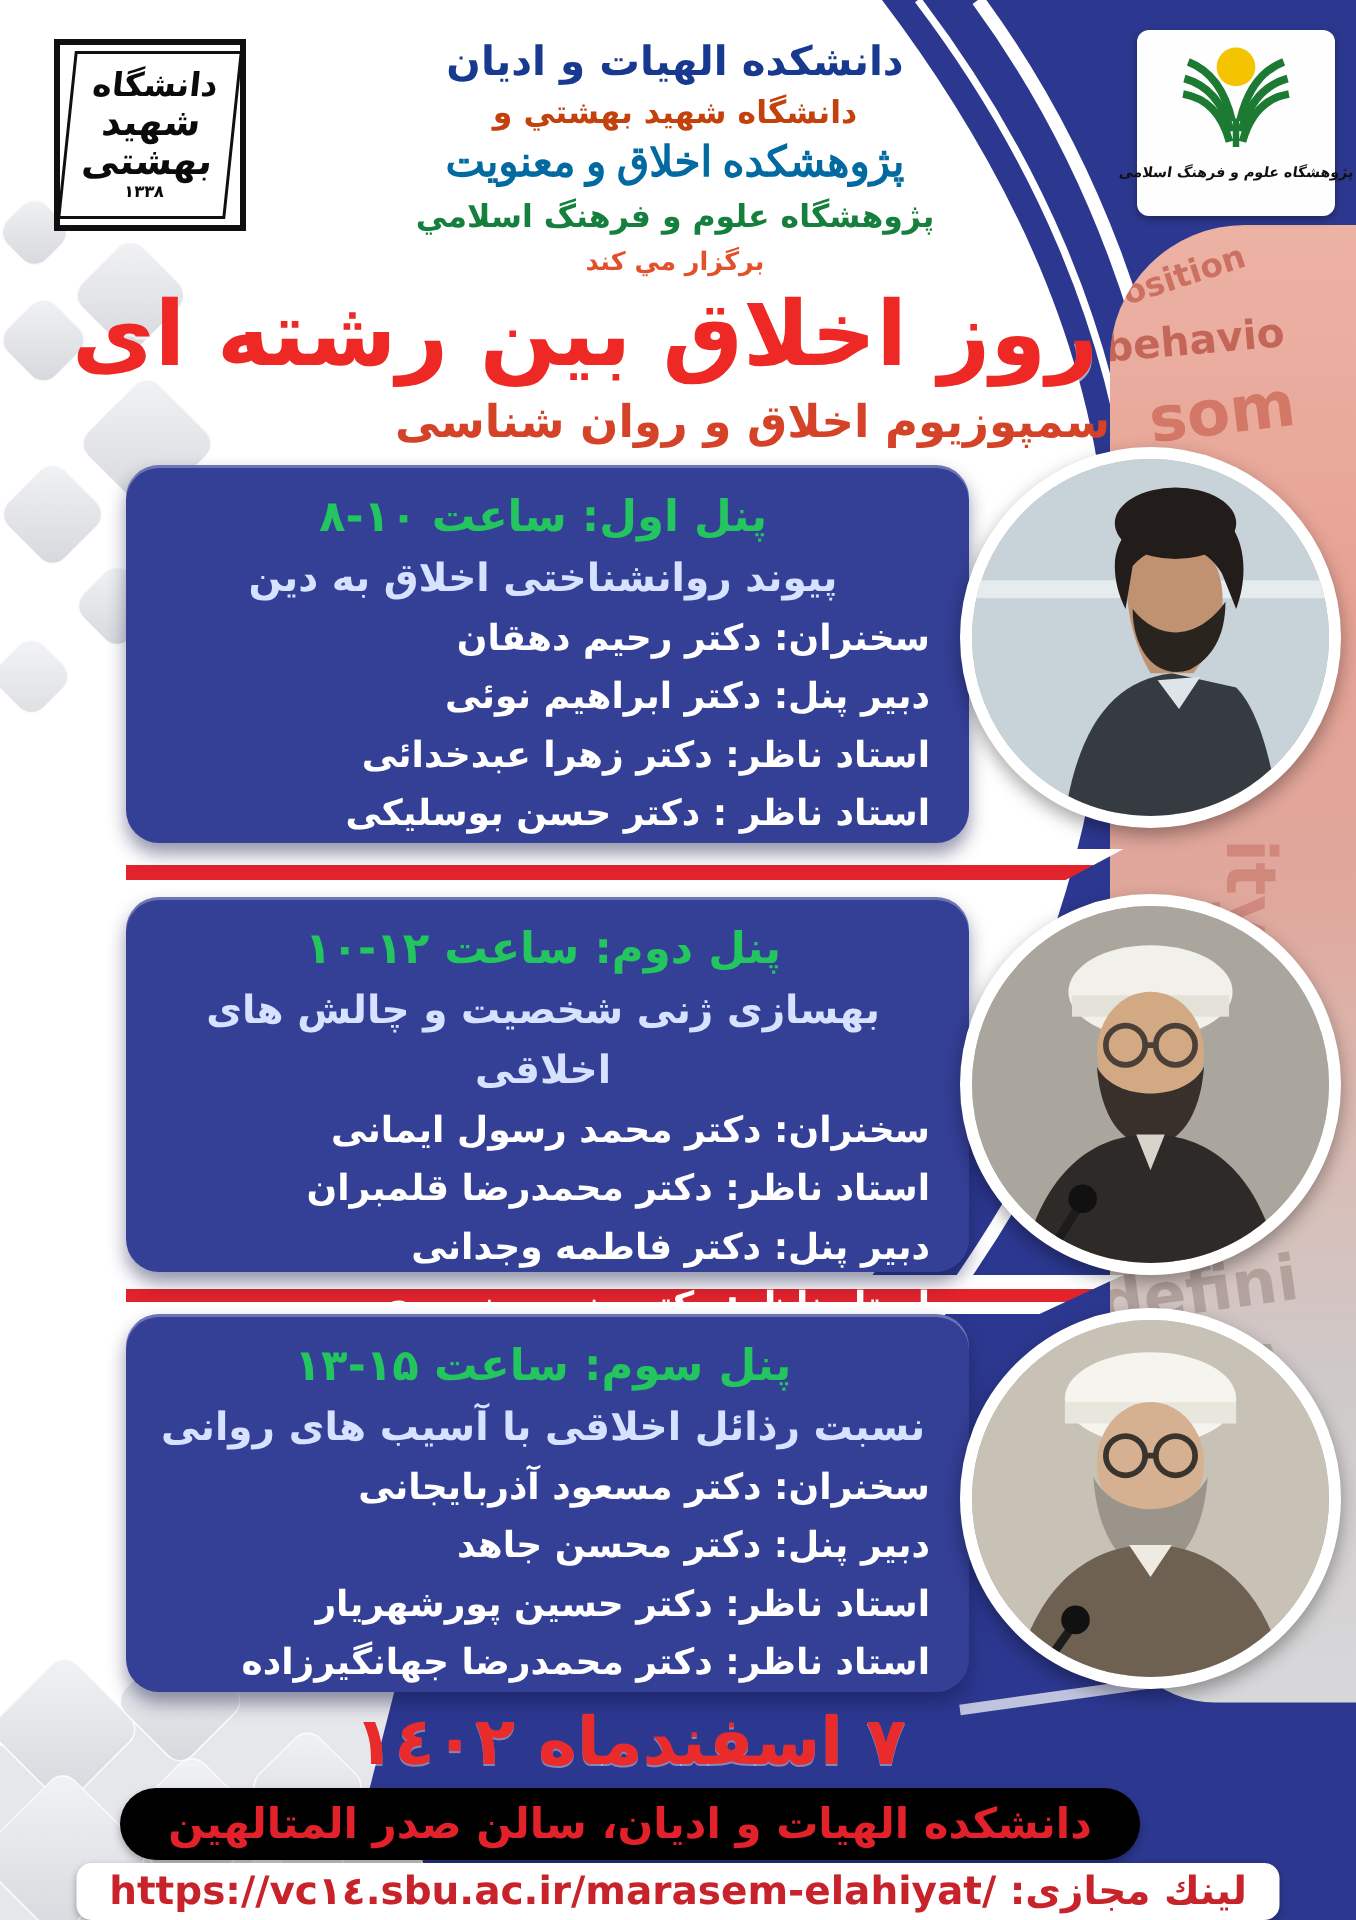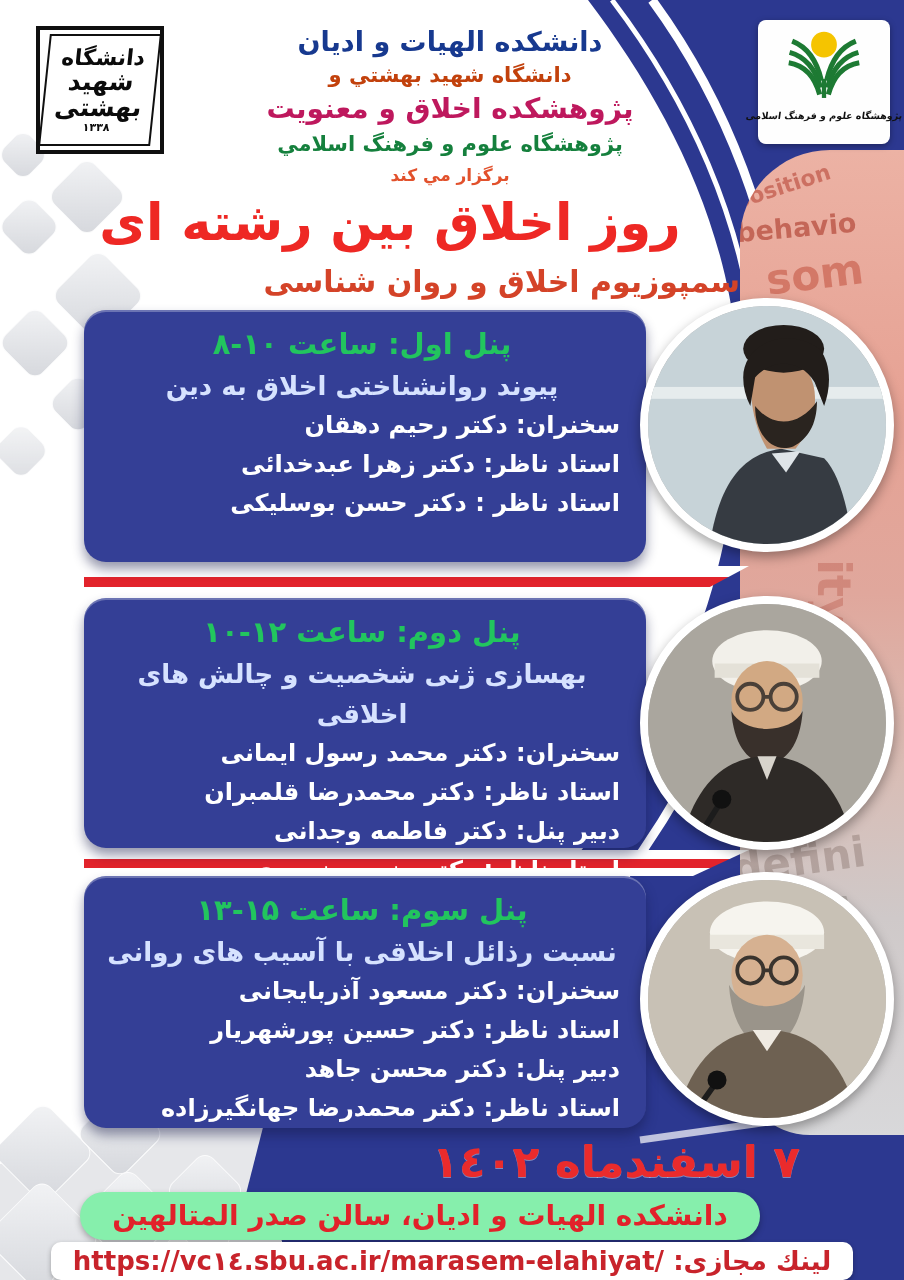--- a/index.html
+++ b/index.html
@@ -41,26 +41,26 @@
     display:flex;flex-direction:column;align-items:center;justify-content:flex-start;
   }
   .logo-isca svg{width:110px;height:86px;margin-top:4px;}
   .logo-isca .cap{font-size:9.5px;color:#101010;font-weight:bold;transform:skewX(-8deg);white-space:nowrap;}
   .hdr{
     position:absolute;left:150px;top:24px;width:600px;z-index:5;
     text-align:center;font-weight:bold;
   }
   .hdr .h1{font-size:27px;line-height:36px;color:#17398f;}
   .hdr .h2{font-size:21px;line-height:30px;color:#c2410c;}
-  .hdr .h3{font-size:28px;line-height:38px;color:#be185d;}
+  .hdr .h3{font-size:28px;line-height:38px;color:#0369a1;font-family:Liberation Serif, serif;}
   .hdr .h4{font-size:21px;line-height:32px;color:#15803d;}
   .hdr .h5{font-size:17px;line-height:30px;color:#e2512c;}
   .title{
     position:absolute;left:40px;top:190px;width:700px;z-index:5;text-align:center;
-    font-size:51px;font-weight:bold;color:#ee2824;line-height:66px;
+    font-size:60px;font-weight:bold;color:#ee2824;line-height:66px;
     text-shadow:0 2px 0 rgba(255,255,255,.6);
   }
   .subtitle{
     position:absolute;left:40px;top:262px;width:700px;z-index:5;text-align:right;
     font-size:30px;font-weight:bold;color:#d44328;line-height:40px;
   }
   
   .panel{
     position:absolute;left:84px;width:562px;height:252px;z-index:3;
     background:#343f96;border-radius:22px;box-sizing:border-box;
@@ -77,27 +77,27 @@
     box-shadow:0 3px 6px rgba(0,0,0,.25);
   }
   .photo{
     position:absolute;left:640px;width:238px;height:238px;z-index:4;
     border:8px solid #ffffff;border-radius:50%;overflow:hidden;
     box-shadow:0 5px 12px rgba(0,0,0,.35);background:#b5b5b5;
   }
   .photo svg{width:100%;height:100%;display:block;}
   
   .f-date{
-    position:absolute;left:40px;top:1136px;width:760px;z-index:5;text-align:right;
+    position:absolute;left:40px;top:1136px;width:760px;z-index:5;text-align:center;
     font-size:44px;font-weight:bold;color:#ea2b2c;line-height:52px;
     text-shadow:0 1px 0 rgba(255,255,255,.4);
   }
   .f-venue-wrap{position:absolute;left:0;top:1192px;width:840px;z-index:5;text-align:center;}
   .f-venue{
-    display:inline-block;background:#86efac;border-radius:24px;padding:4px 32px;
+    display:inline-block;background:#000000;border-radius:24px;padding:4px 32px;
     font-size:28px;font-weight:bold;color:#e2212a;line-height:40px;
     box-shadow:0 3px 6px rgba(0,0,0,.3);
   }
   .f-link-wrap{position:absolute;left:0;top:1242px;width:904px;z-index:5;text-align:center;}
   .f-link{
     display:inline-block;background:#ffffff;border-radius:10px;padding:2px 22px;
     font-size:26px;font-weight:bold;color:#c8232b;line-height:34px;
     box-shadow:0 2px 5px rgba(0,0,0,.3);direction:rtl;
   }
   .f-link .url{direction:ltr;unicode-bidi:isolate;}
@@ -178,39 +178,40 @@
   <div class="title rtl">روز اخلاق بین رشته ای</div>
   <div class="subtitle rtl">سمپوزیوم اخلاق و روان شناسی</div>
 
   <div class="divider" style="top:566px;height:30px;"></div>
   <div class="divider" style="top:850px;height:26px;"></div>
 
   <div class="panel rtl" style="top:310px;">
     <div class="head">پنل اول: ساعت ۱۰-۸</div>
     <div class="topic">پیوند روانشناختی اخلاق به دین</div>
     <div class="row">سخنران: دکتر رحیم دهقان</div>
+    <div class="row">دبیر پنل: دکتر ابراهیم نوئی</div>
     <div class="row">استاد ناظر: دکتر زهرا عبدخدائی</div>
     <div class="row">استاد ناظر : دکتر حسن بوسلیکی</div>
   </div>
 
   <div class="panel rtl" style="top:598px;height:250px;">
     <div class="head">پنل دوم: ساعت ۱۲-۱۰</div>
     <div class="topic">بهسازی ژنی شخصیت و چالش های اخلاقی</div>
     <div class="row">سخنران: دکتر محمد رسول ایمانی</div>
     <div class="row">استاد ناظر: دکتر محمدرضا قلمبران</div>
     <div class="row">دبیر پنل: دکتر فاطمه وجدانی</div>
     <div class="row">استاد ناظر: دکتر منصور نصیری</div>
   </div>
 
   <div class="panel rtl" style="top:876px;">
     <div class="head">پنل سوم: ساعت ۱۵-۱۳</div>
     <div class="topic">نسبت رذائل اخلاقی با آسیب های روانی</div>
     <div class="row">سخنران: دکتر مسعود آذربایجانی</div>
+    <div class="row">دبیر پنل: دکتر محسن جاهد</div>
     <div class="row">استاد ناظر: دکتر حسین پورشهریار</div>
-    <div class="row">دبیر پنل: دکتر محسن جاهد</div>
     <div class="row">استاد ناظر: دکتر محمدرضا جهانگیرزاده</div>
   </div>
 
   <div class="photo" style="top:298px;">
     <svg viewBox="0 0 100 100" preserveAspectRatio="none">
       <rect width="100" height="100" fill="#c7d3d8"></rect>
       <rect y="34" width="100" height="5" fill="#eef2f3" opacity="0.8"></rect>
       <path d="M26,100 C30,74 40,62 56,60 L74,64 C80,70 84,84 86,100 Z" fill="#363b42"></path>
       <path d="M52,62 L58,70 L64,61 Z" fill="#dfe4e8"></path>
       <path d="M44,26 C56,16 68,22 70,36 C71,46 68,52 62,60 L50,60 C44,50 42,36 44,26 Z" fill="#c09271"></path>

